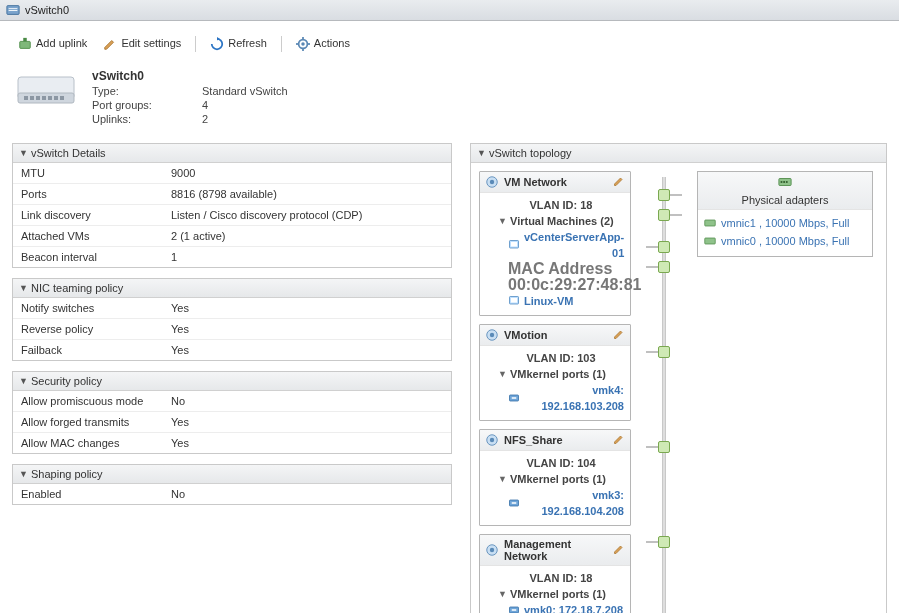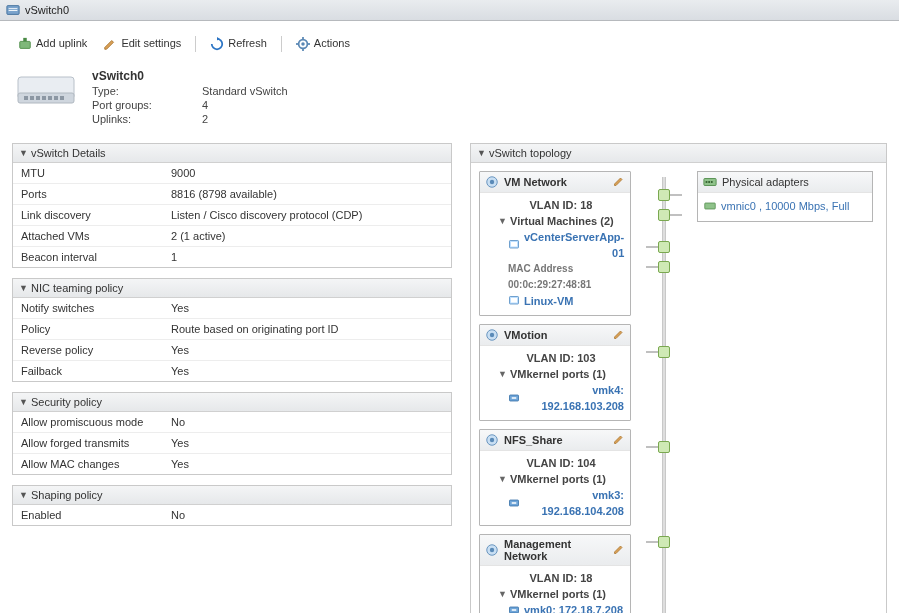--- a/index.html
+++ b/index.html
@@ -118,33 +118,34 @@
     border-bottom: 1px solid #e4e4e4;
     background: linear-gradient(to bottom, #f7f8f9, #eaecee);
   }
   .pgcard-header .title { flex: 1; color: #333; }
   .pgcard-header .edit { cursor: pointer; }
   .pgcard-body { padding: 4px 6px 6px 6px; }
   .pgline { line-height: 16px; color: #444; }
   .pgline.sub { display:flex; align-items:center; gap:4px; }
   .tw { font-size: 9px; color: #666; width: 8px; display:inline-block; }
   .link { color: #3a73b3; cursor: pointer; }
-  .mac { color: #777; font-size: 10px; padding-left: 22px; }
+  .mac { color: #777; font-size: 16px; padding-left: 22px; }
   .indent1 { padding-left: 12px; text-align: center; }
   .indent2 { padding-left: 22px; text-align: right; }
 
   .adapters {
     border: 1px solid #b5b5b5;
     background: #fff;
   }
   .adapters-header {
     display:flex; align-items:center; gap:5px;
     padding: 3px 5px;
     border-bottom: 1px solid #e4e4e4;
     background: linear-gradient(to bottom, #f7f8f9, #eaecee);
+    flex-direction: column;
   }
   .adapters-body { padding: 4px 6px 6px 6px; }
   .adline { display:flex; align-items:center; gap:5px; line-height:18px; }
 
   .mid-trunk {
     position:absolute;
     left: 13px;
     top: 6px;
     bottom: 6px;
     width: 4px;
@@ -291,24 +292,20 @@
 
       <div class="panel">
         <div class="panel-header">
           <span class="tw">▼</span>
           <span>NIC teaming policy</span>
         </div>
         <div class="panel-body" id="nic-body">
             <div class="kv-row">
               <div class="k">Notify switches</div>
               <div class="v">Yes</div>
-            </div>
-            <div class="kv-row">
-              <div class="k">Policy</div>
-              <div class="v">Route based on originating port ID</div>
             </div>
             <div class="kv-row">
               <div class="k">Reverse policy</div>
               <div class="v">Yes</div>
             </div>
             <div class="kv-row">
               <div class="k">Failback</div>
               <div class="v">Yes</div>
             </div>
           </div>
@@ -499,20 +496,26 @@
                     <rect x="6" y="7" width="2" height="2" fill="#2e5a2a"></rect>
                     <rect x="9" y="7" width="2" height="2" fill="#2e5a2a"></rect>
                   </svg>
                 <span>Physical adapters</span>
               </div>
               <div class="adapters-body" id="adapters-body">
                   <div class="adline">
                     <svg width="12" height="12" viewBox="0 0 16 16">
                       <rect x="1" y="4" width="14" height="8" rx="1" fill="#8fc28a" stroke="#4f8a49"></rect>
                     </svg>
+                    <span class="link">vmnic1 , 10000 Mbps, Full</span>
+                  </div>
+                  <div class="adline">
+                    <svg width="12" height="12" viewBox="0 0 16 16">
+                      <rect x="1" y="4" width="14" height="8" rx="1" fill="#8fc28a" stroke="#4f8a49"></rect>
+                    </svg>
                     <span class="link">vmnic0 , 10000 Mbps, Full</span>
                   </div>
                 </div>
             </div>
           </div>
         </div>
       </div>
     </div>
 
   </div>

